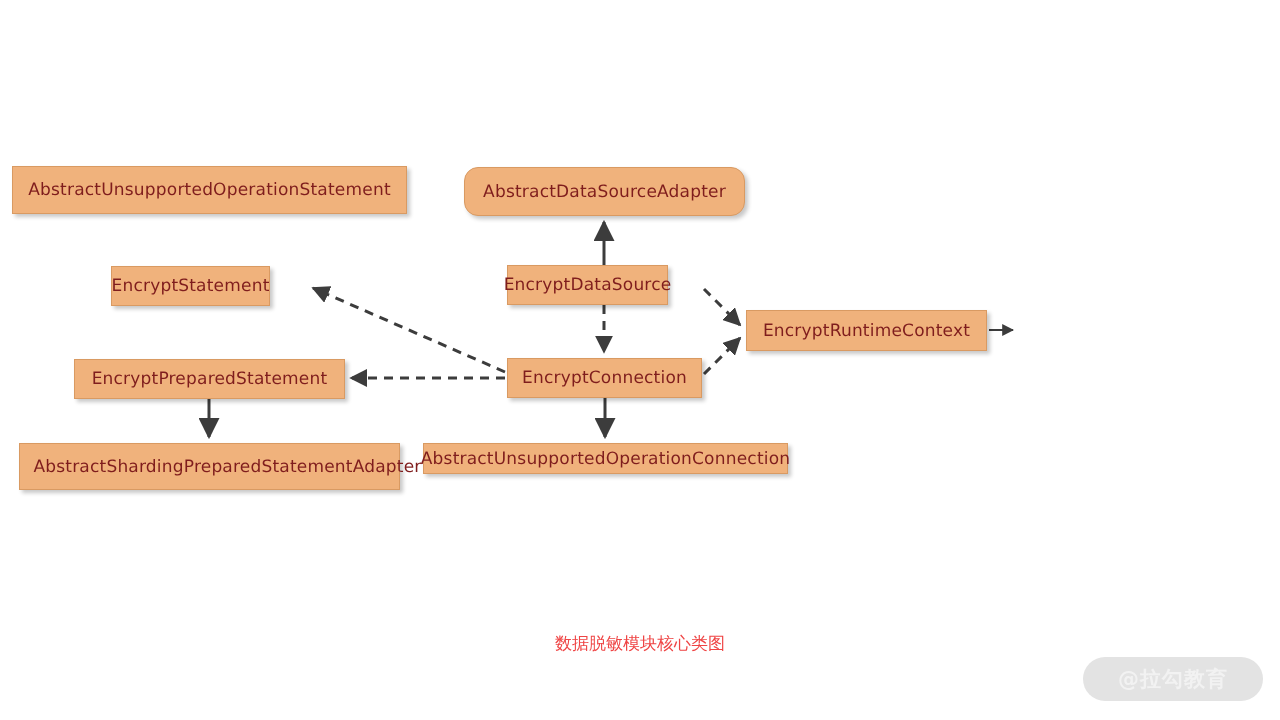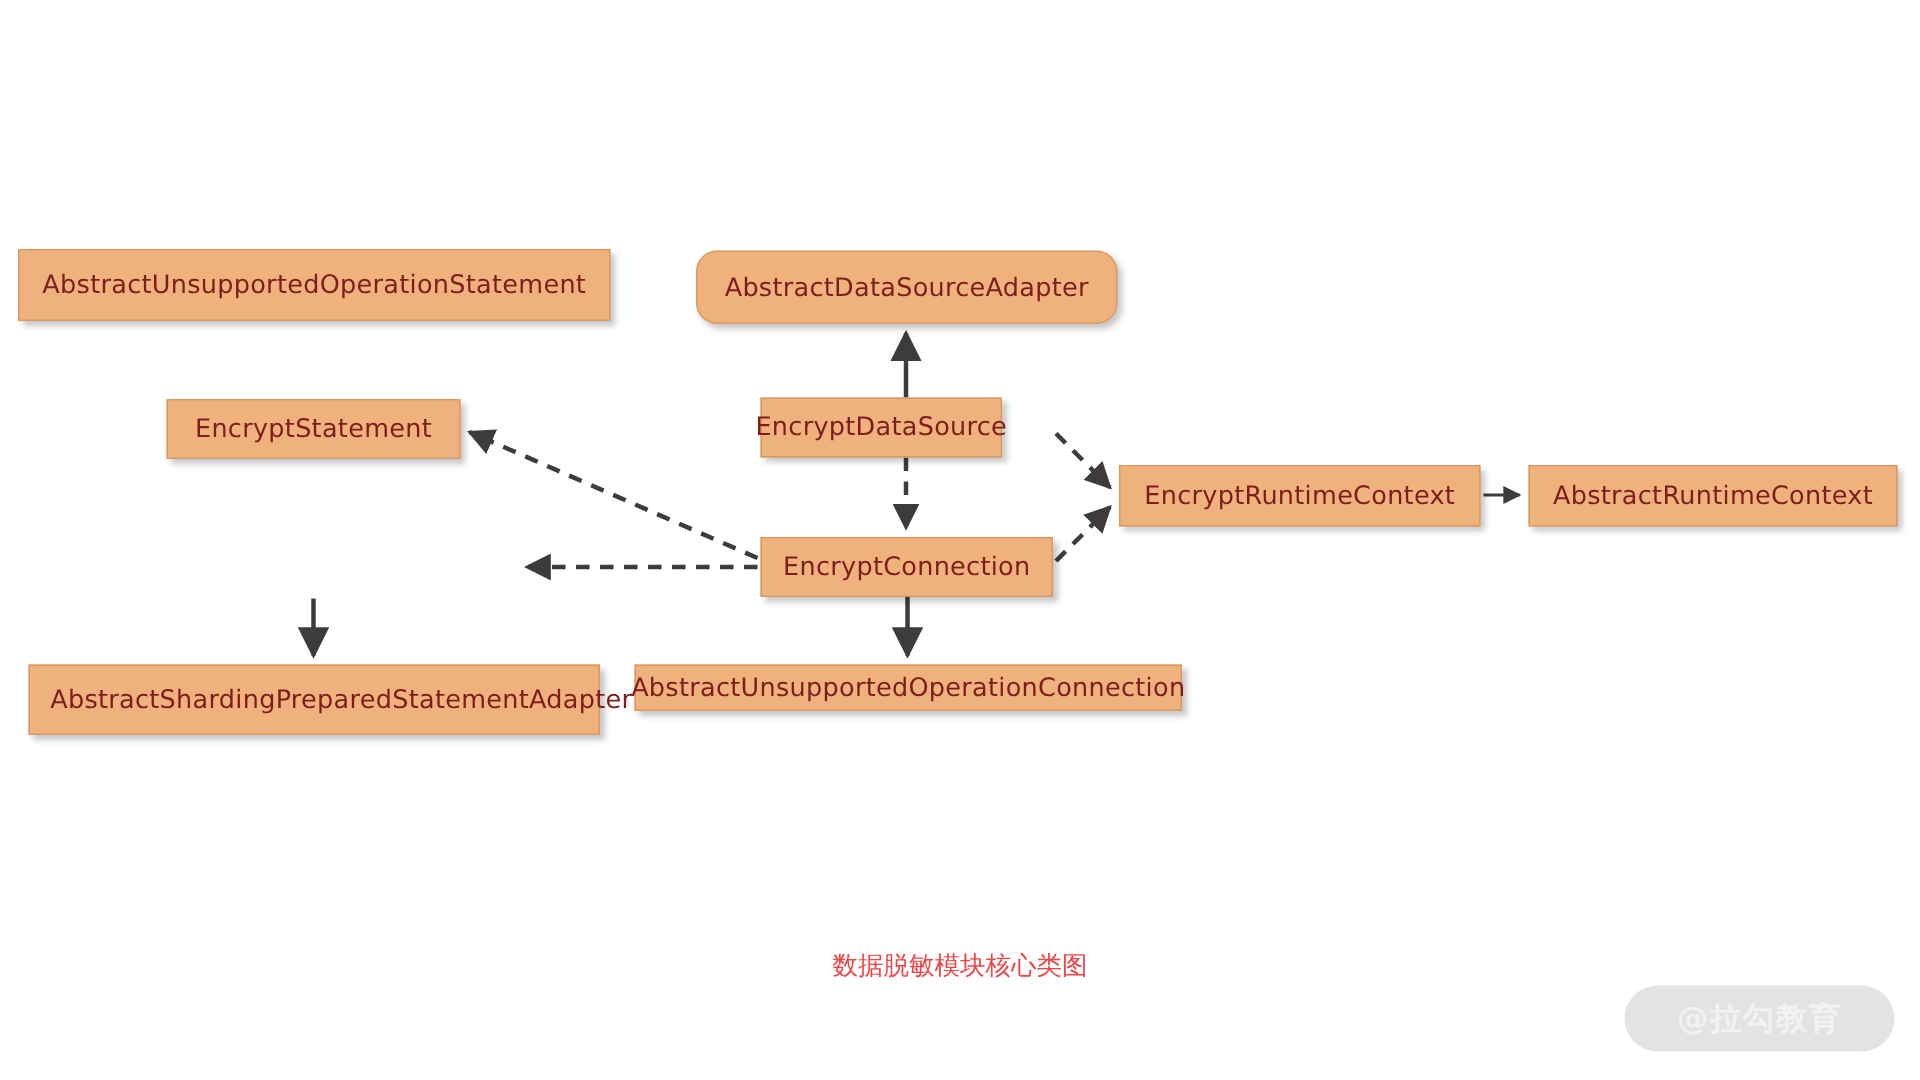--- a/index.html
+++ b/index.html
@@ -118,36 +118,36 @@
   </svg>
 
   <div class="uml-class-box" style="left:12px; top:166px; width:395px; height:48px;">
     <span>AbstractUnsupportedOperationStatement</span>
   </div>
 
   <div class="uml-class-box" style="left:464px; top:167px; width:281px; height:49px;border-radius:14px;">
     <span>AbstractDataSourceAdapter</span>
   </div>
 
-  <div class="uml-class-box" style="left:111px; top:266px; width:196px; height:40px;">
+  <div class="uml-class-box" style="left:111px; top:266px; width:159px; height:40px;">
     <span>EncryptStatement</span>
   </div>
 
   <div class="uml-class-box" style="left:507px; top:265px; width:161px; height:40px;">
     <span>EncryptDataSource</span>
   </div>
 
   <div class="uml-class-box" style="left:746px; top:310px; width:241px; height:41px;">
     <span>EncryptRuntimeContext</span>
   </div>
 
-  <div class="uml-class-box" style="left:1019px; top:310px; width:246px; height:41px;">
-    <span>AbstractRuntimeContext</span>
+
+  <div class="uml-class-box" style="left:74px; top:359px; width:271px; height:40px;">
+    <span>EncryptPreparedStatement</span>
   </div>
-
 
   <div class="uml-class-box" style="left:507px; top:358px; width:195px; height:40px;">
     <span>EncryptConnection</span>
   </div>
 
   <div class="uml-class-box" style="left:19px; top:443px; width:381px; height:47px;padding-left:36px;">
     <span>AbstractShardingPreparedStatementAdapter</span>
   </div>
 
   <div class="uml-class-box" style="left:423px; top:443px; width:365px; height:31px;">

